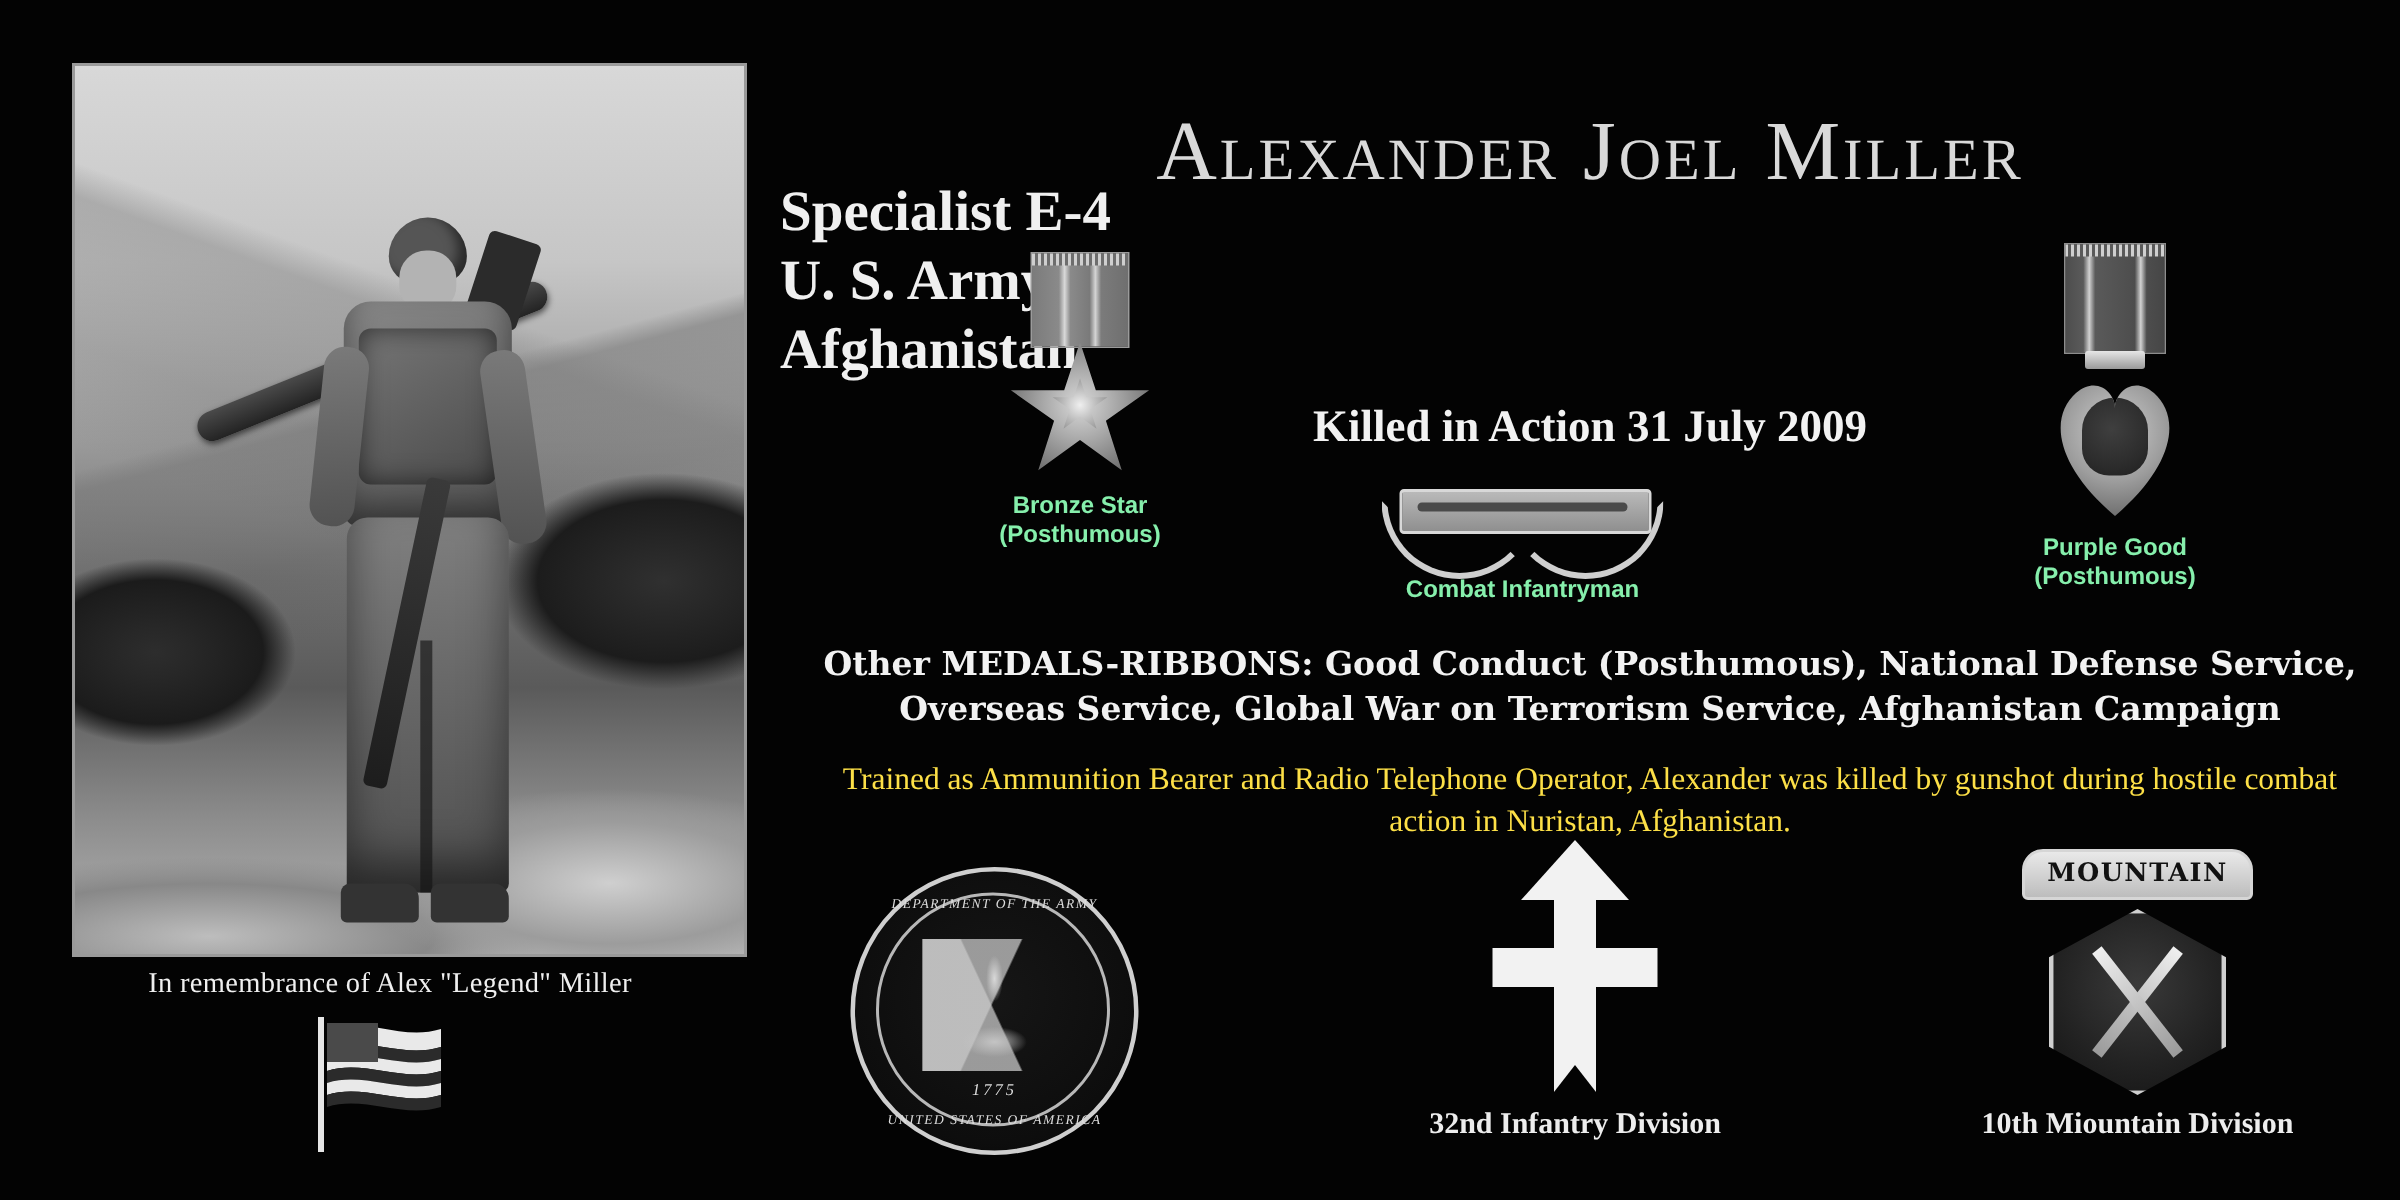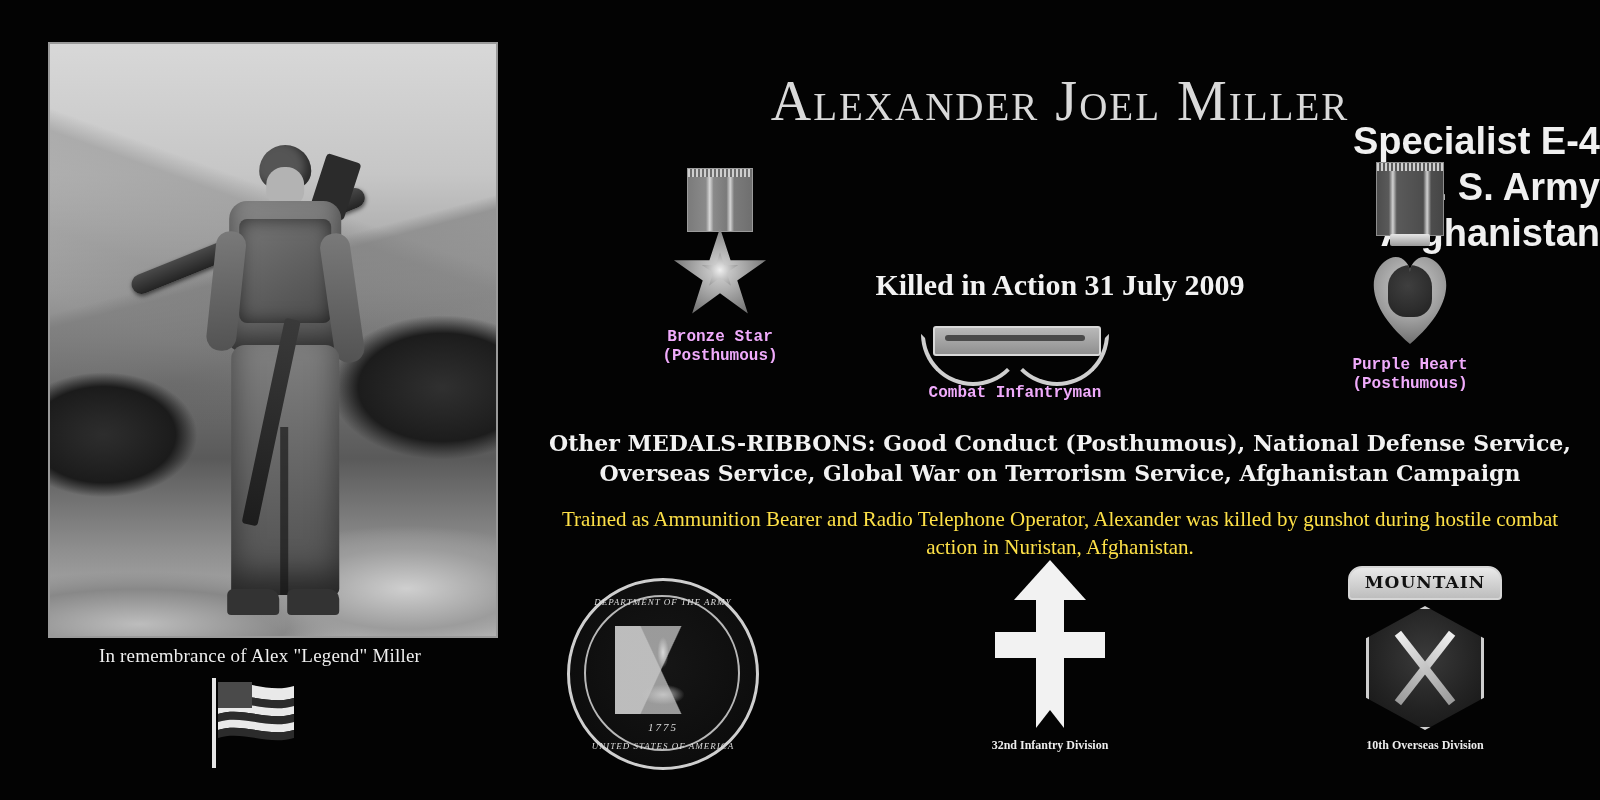--- a/index.html
+++ b/index.html
@@ -229,22 +229,22 @@
     letter-spacing: 2px;
     color: #d9d9d9;
     font-family: "Liberation Serif", serif;
     margin-top: 23px;
   }
   .rank-block {
     position: absolute;
     left: 0;
     top: 118px;
     width: 1080px;
-    text-align: right;
-    font-family: Liberation Sans, sans-serif;
+    text-align: left;
+    font-family: Liberation Serif, serif;
     font-weight: bold;
     color: #f0f0f0;
   }
   .rank-block .l1 { font-size: 38px; line-height: 46px; }
   .rank-block .l2 { font-size: 38px; line-height: 46px; }
   .rank-block .l3 { font-size: 38px; line-height: 46px; }
   .kia {
     position: absolute;
     left: 0;
     top: 268px;
@@ -257,22 +257,22 @@
   }
 
   
   .medal {
     position: absolute;
     text-align: center;
   }
   .medal-caption {
     font-size: 16px;
     line-height: 19px;
-    color: #f0abfc;
-    font-family: Liberation Mono, monospace;
+    color: #86efac;
+    font-family: Liberation Sans, sans-serif;
     font-weight: bold;
   }
 
   
   .bronze { left: 110px; top: 168px; width: 180px; }
   .bronze .ribbon {
     position: relative;
     margin: 0 auto;
     width: 64px;
     height: 62px;
@@ -399,21 +399,21 @@
     text-align: center;
     font-family: "Liberation Serif", serif;
     font-size: 21px;
     line-height: 28px;
     color: #fde047;
   }
 
   
   .insignia { position: absolute; text-align: center; }
   .insignia-caption {
-    font-size: 12px;
+    font-size: 20px;
     font-weight: bold;
     color: #ededed;
     font-family: "Liberation Serif", serif;
   }
 
   .army-seal { left: 28px; top: 578px; width: 230px; }
   .seal-circle {
     position: relative;
     margin: 0 auto;
     width: 186px; height: 186px;
@@ -596,21 +596,21 @@
       <div class="medal-caption cap">Combat Infantryman</div>
     </div>
 
     <div class="medal ph">
       <div class="ribbon"></div>
       <div class="clasp"></div>
       <div class="heart">
         <div class="profile"></div>
       </div>
       <div class="medal-caption cap">
-        <div>Purple Heart</div>
+        <div>Purple Good</div>
         <div>(Posthumous)</div>
       </div>
     </div>
 
     <div class="other-medals">Other MEDALS-RIBBONS:   Good Conduct (Posthumous), National Defense Service, Overseas Service, Global War on Terrorism Service, Afghanistan Campaign</div>
 
     <div class="bio">Trained as Ammunition Bearer and Radio Telephone Operator, Alexander was killed by gunshot during hostile combat action in Nuristan, Afghanistan.</div>
 
     <div class="insignia army-seal">
       <div class="seal-circle">
@@ -631,17 +631,17 @@
       </div>
       <div class="insignia-caption">32nd Infantry Division</div>
     </div>
 
     <div class="insignia div10">
       <div class="mountain-tab">MOUNTAIN</div>
       <div class="mountain-patch">
         <div class="sword1"></div>
         <div class="sword2"></div>
       </div>
-      <div class="insignia-caption">10th Overseas Division</div>
+      <div class="insignia-caption">10th Miountain Division</div>
     </div>
 
   </div>
 </div>
 
 </body></html>

